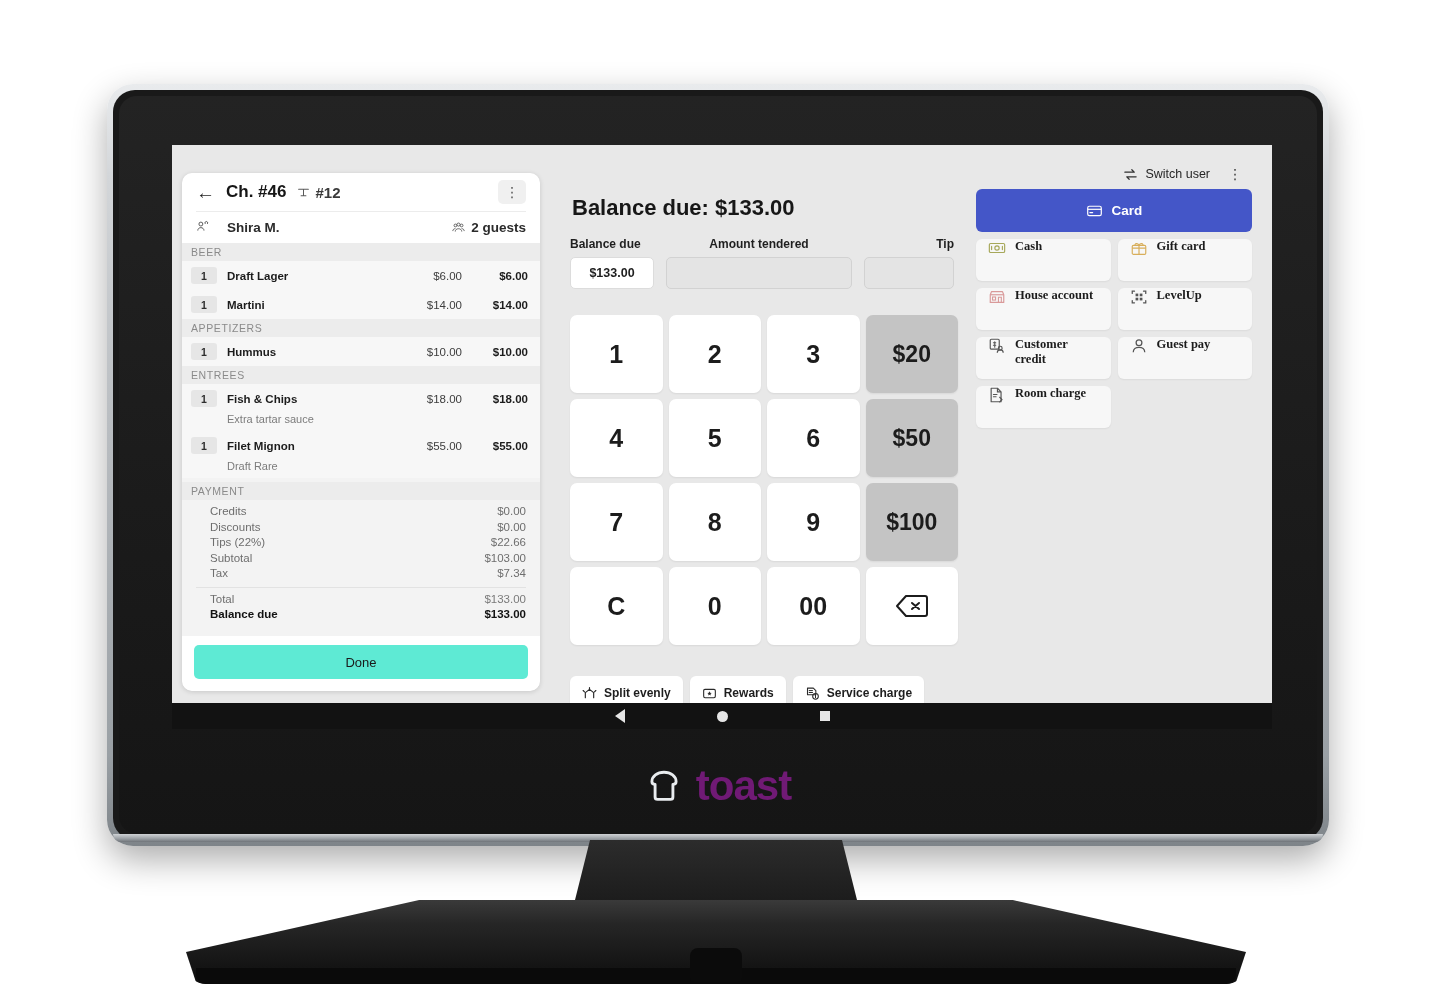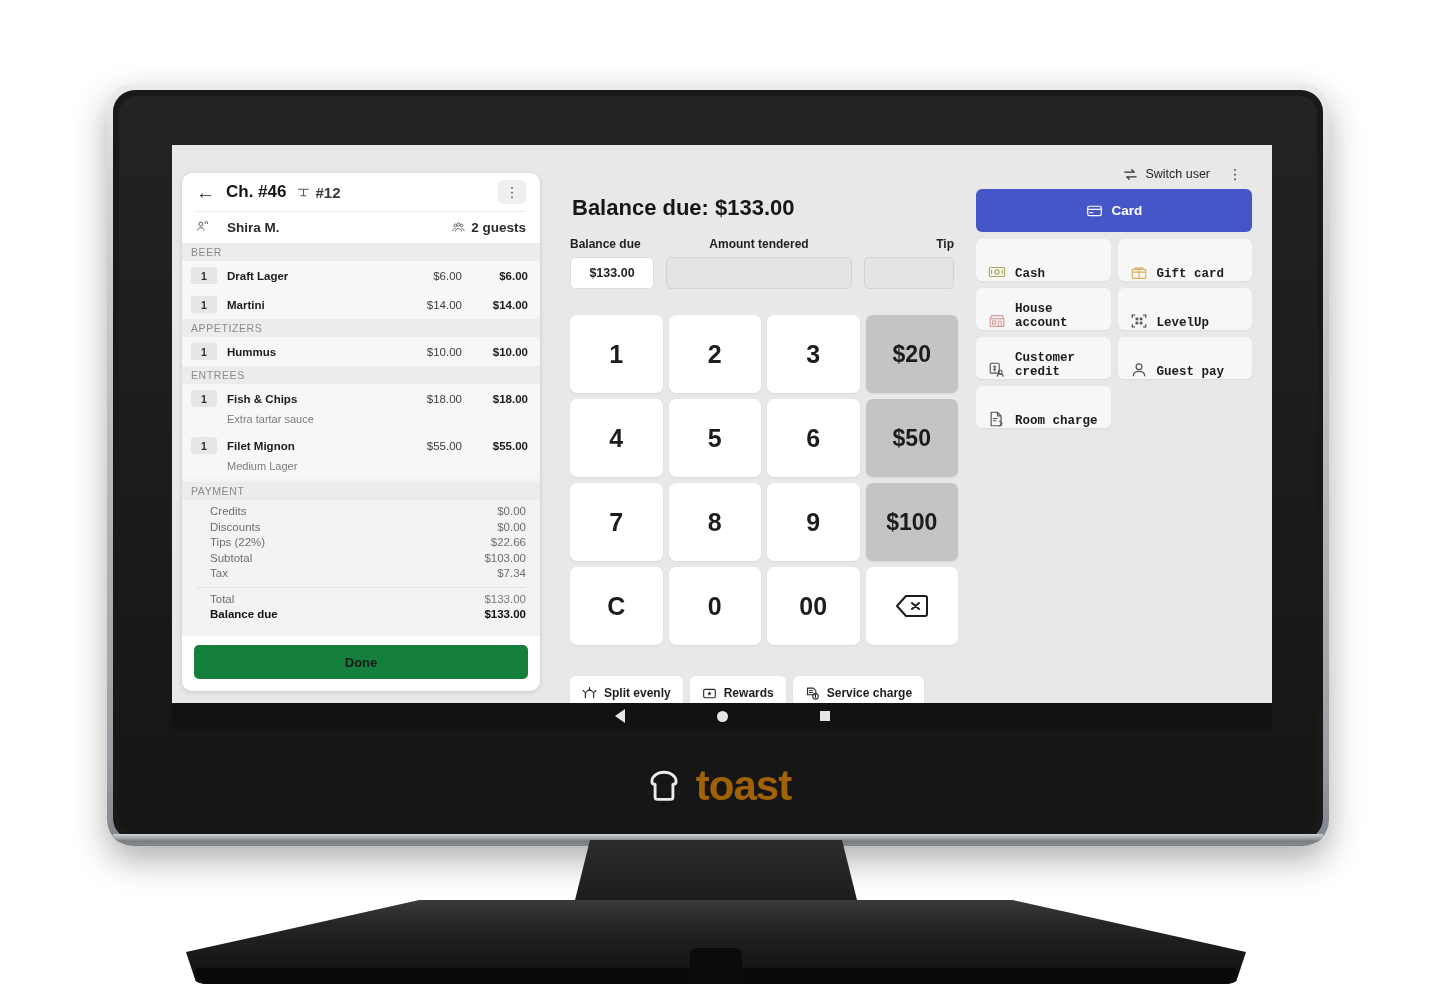--- a/index.html
+++ b/index.html
@@ -76,21 +76,21 @@
   }
 
   
   .brand {
     position: absolute;
     left: 0; top: 762px; width: 1433px;
     display: flex; align-items: center; justify-content: center; gap: 10px;
     color: #eceff1;
   }
   .brand-mark { width: 44px; height: 44px; }
-  .brand-text { font-size: 42px; font-weight: 700; letter-spacing: -1px; color: #a16207; }
+  .brand-text { font-size: 42px; font-weight: 700; letter-spacing: -1px; color: #701a75; }
 
   
   .screen {
     position: absolute;
     left: 172px; top: 145px;
     width: 1100px; height: 558px;
     background: #e8e8e8;
     overflow: hidden;
   }
   
@@ -179,22 +179,22 @@
   .pay-line.total .val { color: #7a7a7a; }
   .pay-line.balance { color: #121212; font-weight: 700; }
   .pay-line.balance .val { color: #121212; font-weight: 700; }
 
   .order-foot {
     flex: 0 0 auto; background: #ffffff; padding: 9px 12px 12px 12px;
     border-radius: 0 0 10px 10px;
   }
   .done-btn {
     width: 100%; height: 34px;
-    background: #15803d; border: none; border-radius: 5px;
-    font-family: inherit; font-size: 13px; font-weight: 700; color: #1a1a1a;
+    background: #5eead4; border: none; border-radius: 5px;
+    font-family: inherit; font-size: 13px; font-weight: 400; color: #1a1a1a;
     cursor: pointer;
   }
 
   
   .pay-area {
     position: absolute;
     left: 380px; top: 0;
     width: 720px; height: 668px;
     padding: 14px 26px 0 18px;
   }
@@ -261,23 +261,23 @@
   .method-card {
     width: 100%; height: 43px;
     background: #4456c8; border: none; border-radius: 6px;
     display: flex; align-items: center; justify-content: center; gap: 9px;
     font-family: inherit; font-size: 13.5px; font-weight: 700; color: #ffffff;
     cursor: pointer;
   }
   .method {
     width: calc(50% - 3.5px); height: 42px;
     background: #f7f7f7; border: none; border-radius: 6px;
-    display: flex; align-items: flex-end; gap: 9px;
+    display: flex; align-items: flex-start; gap: 9px;
     padding: 0 12px;
-    font-family: Liberation Mono, monospace; font-size: 12.5px; font-weight: 600; color: #1c1c1c;
+    font-family: Liberation Serif, serif; font-size: 12.5px; font-weight: 600; color: #1c1c1c;
     text-align: left; cursor: pointer;
     box-shadow: 0 1px 2px rgba(0,0,0,.06);
   }
   .m-icon { display: inline-flex; width: 18px; height: 18px; flex: 0 0 18px; }
   .m-icon svg { width: 18px; height: 18px; }
 </style>
 </head>
 <body>
 
 <div id="scene">
@@ -353,21 +353,21 @@
               <span class="item-unit">$18.00</span>
               <span class="item-total">$18.00</span>
             </div>
             <div class="item-mod">Extra tartar sauce</div>
             <div class="item-row">
               <span class="item-qty">1</span>
               <span class="item-name">Filet Mignon</span>
               <span class="item-unit">$55.00</span>
               <span class="item-total">$55.00</span>
             </div>
-            <div class="item-mod">Medium Lager</div>
+            <div class="item-mod">Draft Rare</div>
           </div>
 
         <div class="pay-section">
           <div class="cat-head" style="margin:0 -14px 4px -14px;">PAYMENT</div>
           <div id="paylines">
               <div class="pay-line">
                 <span class="lbl">Credits</span>
                 <span class="val">$0.00</span>
               </div>
               <div class="pay-line">

